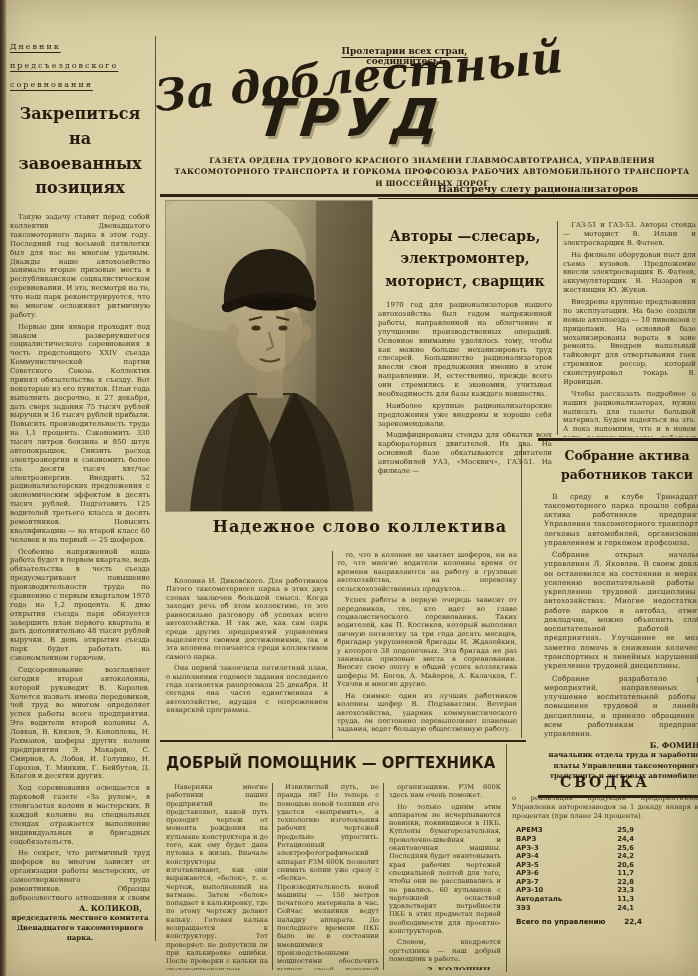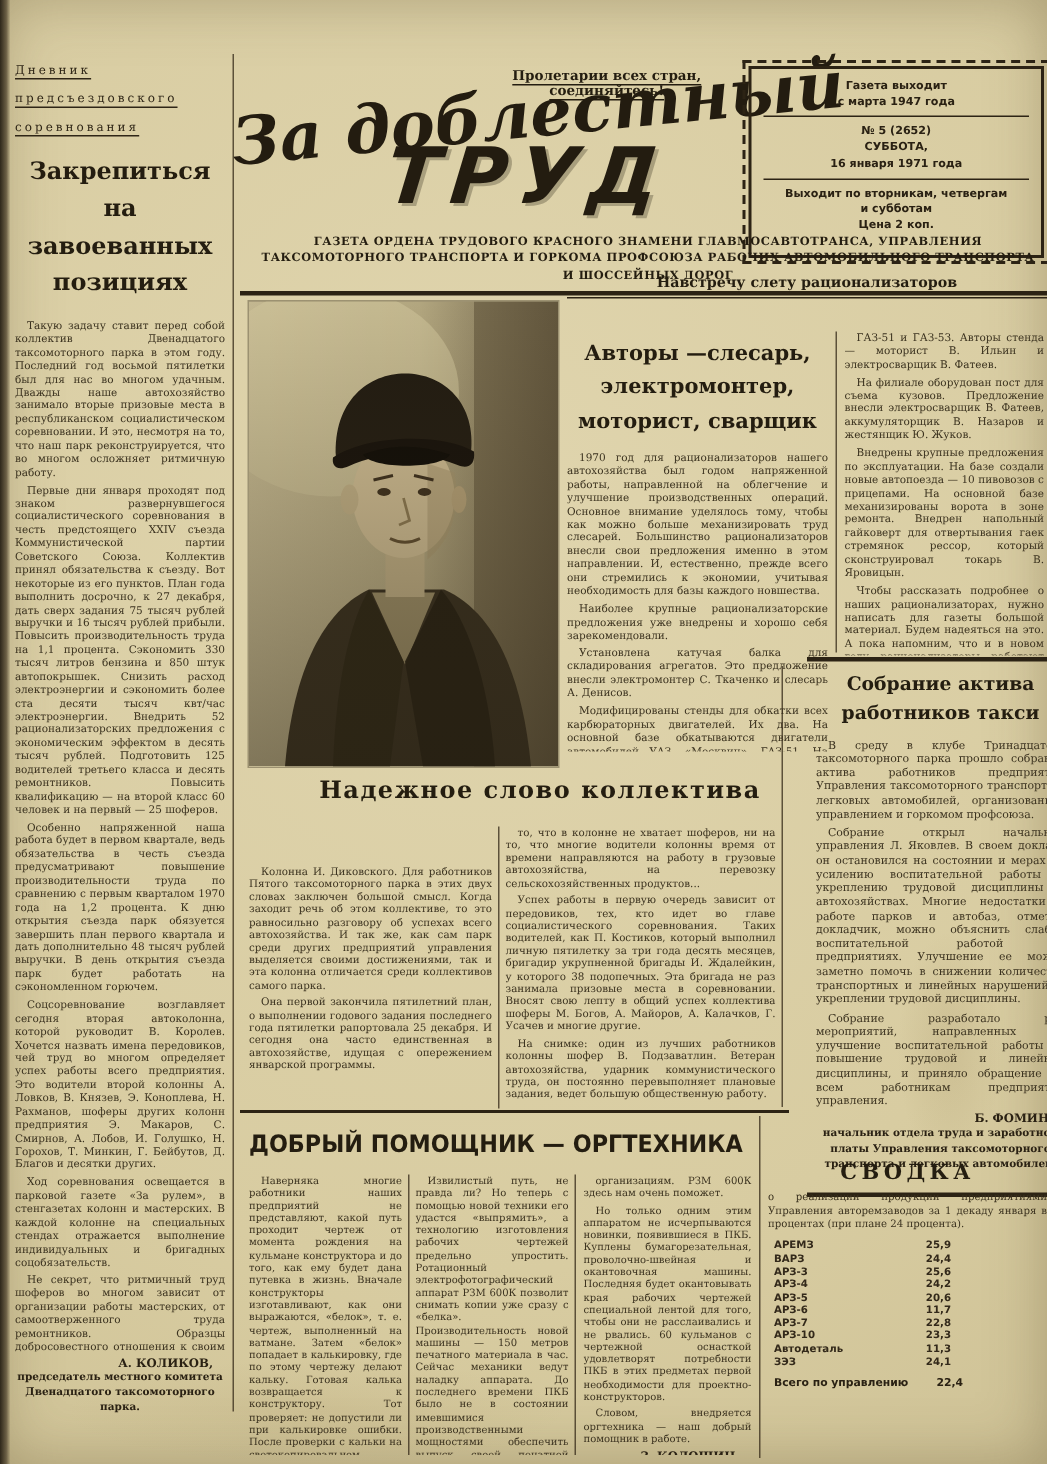--- a/index.html
+++ b/index.html
@@ -136,32 +136,20 @@
     </div>
     <div class="sig-name">А. КОЛИКОВ,</div>
     <div class="sig-role">председатель местного комитета Двенадцатого таксомоторного парка.</div>
   </div>
   <div class="vr vr-left"></div>
 
   <div class="masthead">
     <div class="slogan">Пролетарии всех стран, соединяйтесь!</div>
     <div class="title-script">За доблестный</div>
     <div class="title-word">ТРУД</div>
-    <div class="infobox">
-      <div>Газета выходит</div>
-      <div>с марта 1947 года</div>
-      <div class="box-div"></div>
-      <div>№ 5 (2652)</div>
-      <div>СУББОТА,</div>
-      <div>16 января 1971 года</div>
-      <div class="box-div"></div>
-      <div>Выходит по вторникам, четвергам</div>
-      <div>и субботам</div>
-      <div>Цена 2 коп.</div>
-    </div>
     <div class="subtitle">ГАЗЕТА ОРДЕНА ТРУДОВОГО КРАСНОГО ЗНАМЕНИ ГЛАВМОСАВТОТРАНСА, УПРАВЛЕНИЯ ТАКСОМОТОРНОГО ТРАНСПОРТА И ГОРКОМА ПРОФСОЮЗА РАБОЧИХ АВТОМОБИЛЬНОГО ТРАНСПОРТА И ШОССЕЙНЫХ ДОРОГ</div>
   </div>
   <div class="hr rule-main"></div>
 
   <div class="photo">
     <svg viewBox="0 0 206 310">
       <defs>
         <linearGradient id="bgf" x1="0" y1="0" x2="1" y2="0">
           <stop offset="0" stop-color="#c3b790"></stop>
             <stop offset=".55" stop-color="#b2a67f"></stop>
@@ -196,21 +184,20 @@
     </svg>
   </div>
 
   <div class="rat-kicker">Навстречу слету рационализаторов</div>
   <div class="rat-col1">
     <div class="rat-head">Авторы —слесарь,
 электромонтер,
 моторист, сварщик</div>
     <p>1970 год для рационализаторов нашего автохозяйства был годом напряженной работы, направленной на облегчение и улучшение производственных операций. Основное внимание уделялось тому, чтобы как можно больше механизировать труд слесарей. Большинство рационализаторов внесли свои предложения именно в этом направлении. И, естественно, прежде всего они стремились к экономии, учитывая необходимость для базы каждого новшества.</p>
     <p>Наиболее крупные рационализаторские предложения уже внедрены и хорошо себя зарекомендовали.</p>
-    <p>Установлена катучая балка для складирования агрегатов. Это предложение внесли электромонтер С. Ткаченко и слесарь А. Денисов.</p>
     <p>Модифицированы стенды для обкатки всех карбюраторных двигателей. Их два. На основной базе обкатываются двигатели автомобилей УАЗ, «Москвич», ГАЗ-51. На филиале —</p>
   </div>
   <div class="vr vr-rat"></div>
   <div class="rat-col2">
     <p>ГАЗ-51 и ГАЗ-53. Авторы стенда — моторист В. Ильин и электросварщик В. Фатеев.</p>
     <p>На филиале оборудован пост для съема кузовов. Предложение внесли электросварщик В. Фатеев, аккумуляторщик В. Назаров и жестянщик Ю. Жуков.</p>
     <p>Внедрены крупные предложения по эксплуатации. На базе создали новые автопоезда — 10 пивовозов с прицепами. На основной базе механизированы ворота в зоне ремонта. Внедрен напольный гайковерт для отвертывания гаек стремянок рессор, который сконструировал токарь В. Яровицын.</p>
     <p>Чтобы рассказать подробнее о наших рационализаторах, нужно написать для газеты большой материал. Будем надеяться на это. А пока напомним, что и в новом году рационализаторы работают также успешно.</p>
 
   </div>

